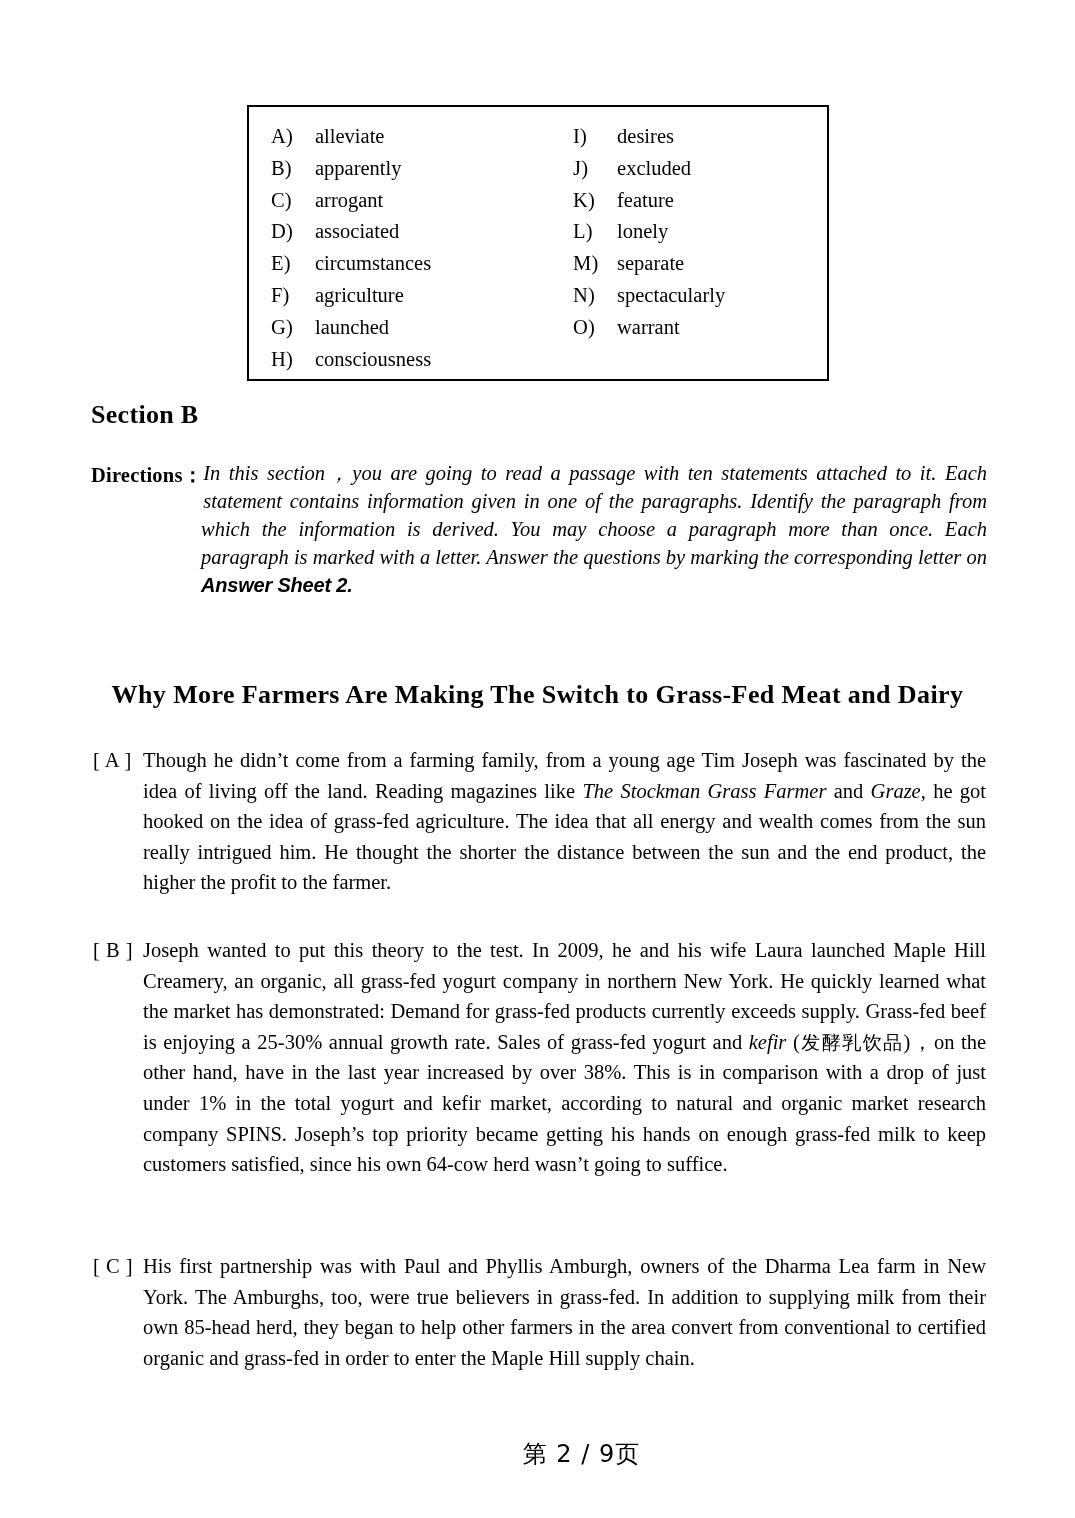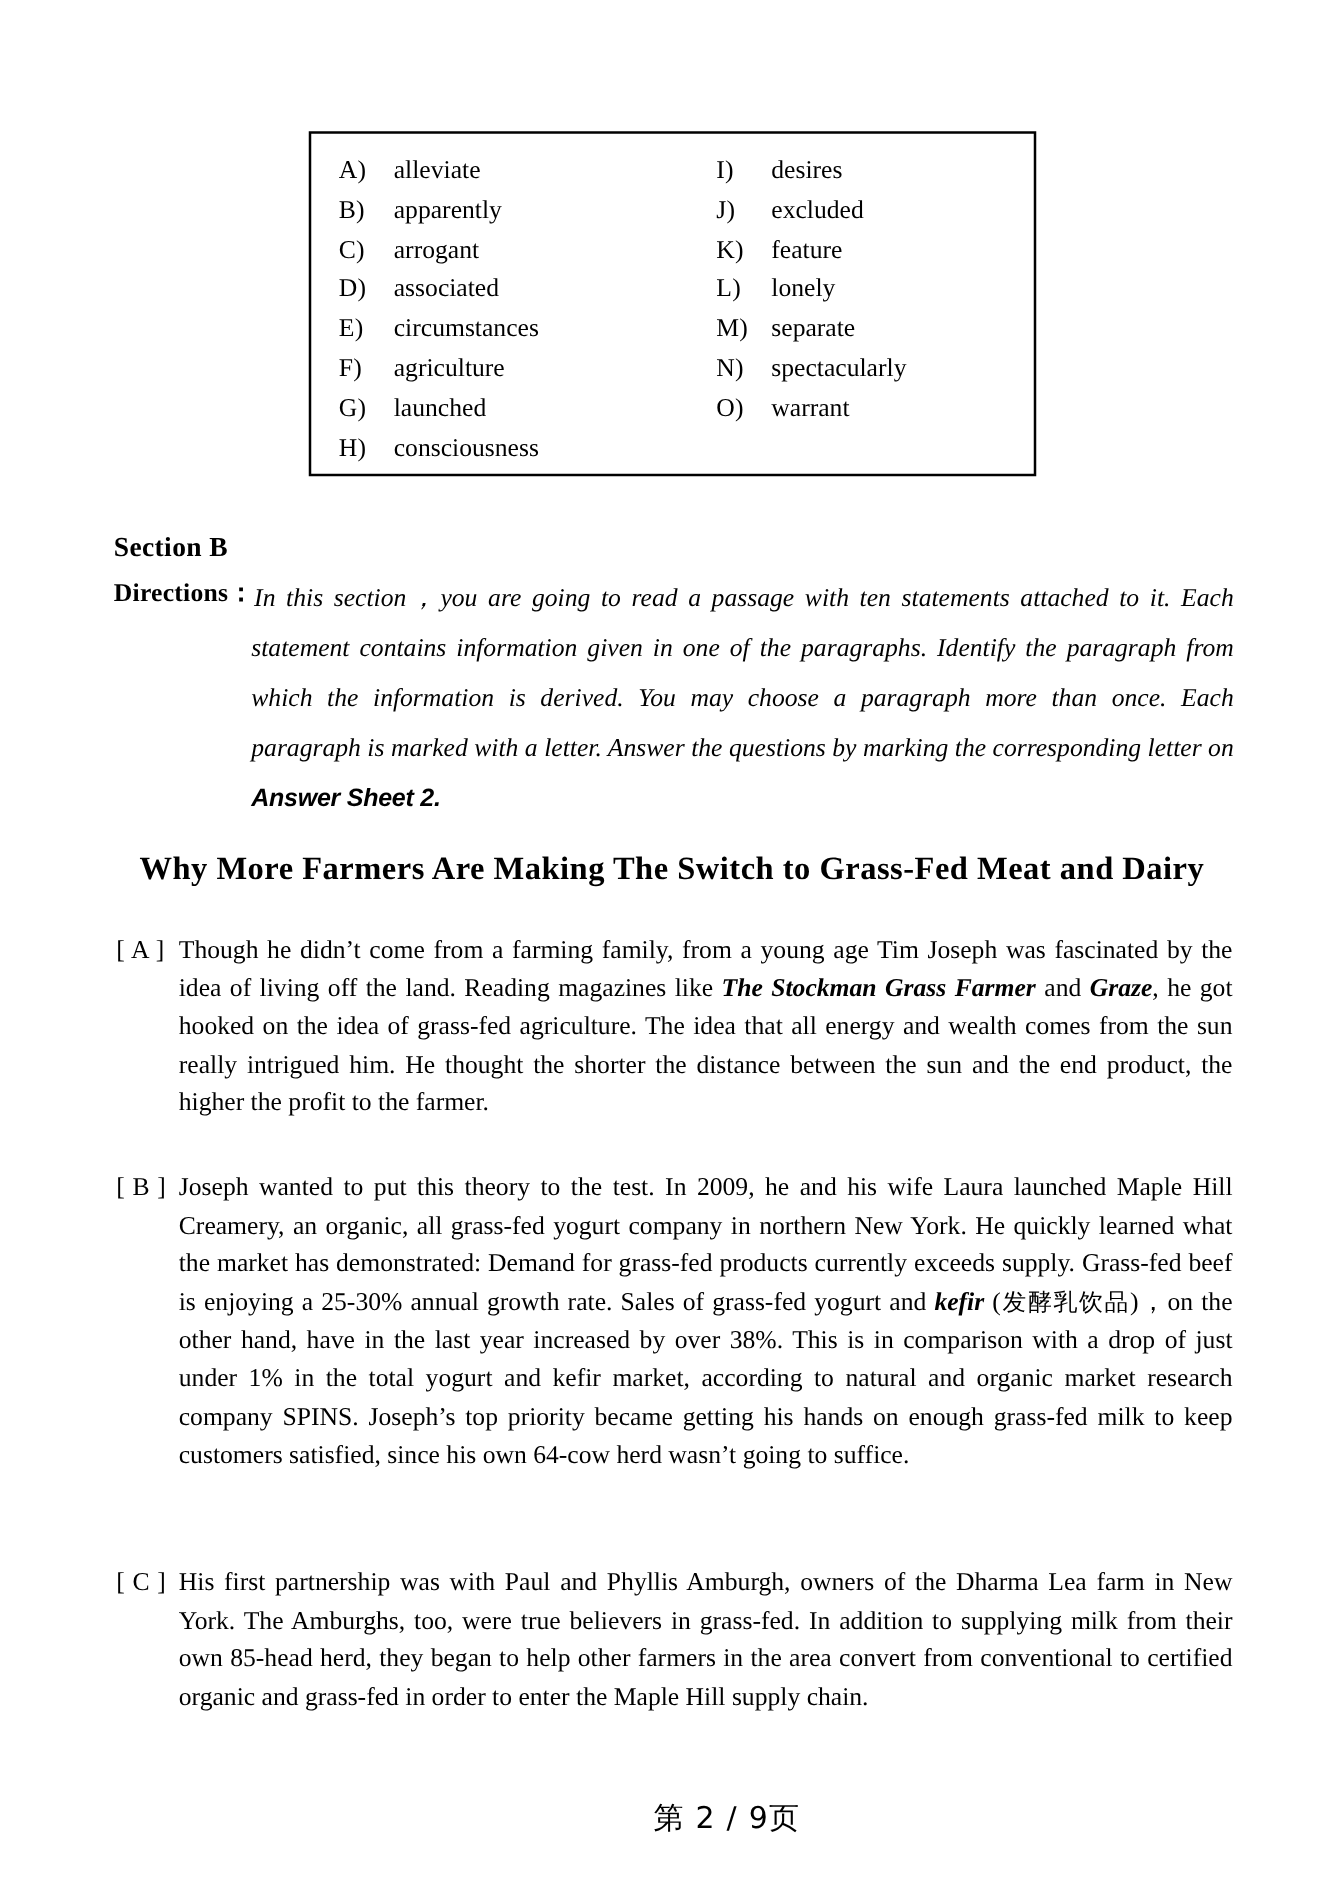--- a/index.html
+++ b/index.html
@@ -50,22 +50,22 @@
     letter-spacing: .2px;
   }
   .wb-word {
     white-space: nowrap;
   }
 
   
   #section-heading {
     position: absolute;
     left: 91px;
-    top: 425px;
-    font-size: 22px;
+    top: 400px;
+    font-size: 26px;
     font-weight: bold;
     letter-spacing: .3px;
     text-align: right;
   }
 
   
   #directions-block {
     position: absolute;
     left: 91px;
     top: 459px;
@@ -75,21 +75,21 @@
     float: left;
     font-weight: bold;
     font-size: 20.5px;
     line-height: 32px;
     letter-spacing: .2px;
   }
   #directions-text {
     margin-left: 110px;
     font-style: italic;
     font-size: 20.5px;
-    line-height: 40px;
+    line-height: 28px;
     text-align: justify;
     text-justify: inter-word;
     text-align-last: left;
   }
   #directions-text .ans-sheet {
     font-family: "Liberation Sans", "DejaVu Sans", sans-serif;
     font-style: italic;
     font-weight: bold;
     font-size: 20px;
     letter-spacing: -0.2px;
@@ -122,21 +122,21 @@
     width: 48px;
     text-align: left;
     letter-spacing: .5px;
   }
   .para .ptext {
     margin-left: 50px;
     text-align: justify;
     text-justify: inter-word;
     text-align-last: left;
   }
-  .para .ptext i { font-style: italic; font-weight: bold; }
+  .para .ptext i { font-style: italic; }
   .cjk { font-family: "DejaVu Sans", "Liberation Sans", sans-serif; font-size: 19px; }
 
   #para-A { top: 745px; }
   #para-B { top: 935px; }
   #para-C { top: 1251px; }
 
   
   #page-footer {
     position: absolute;
     left: 0;

